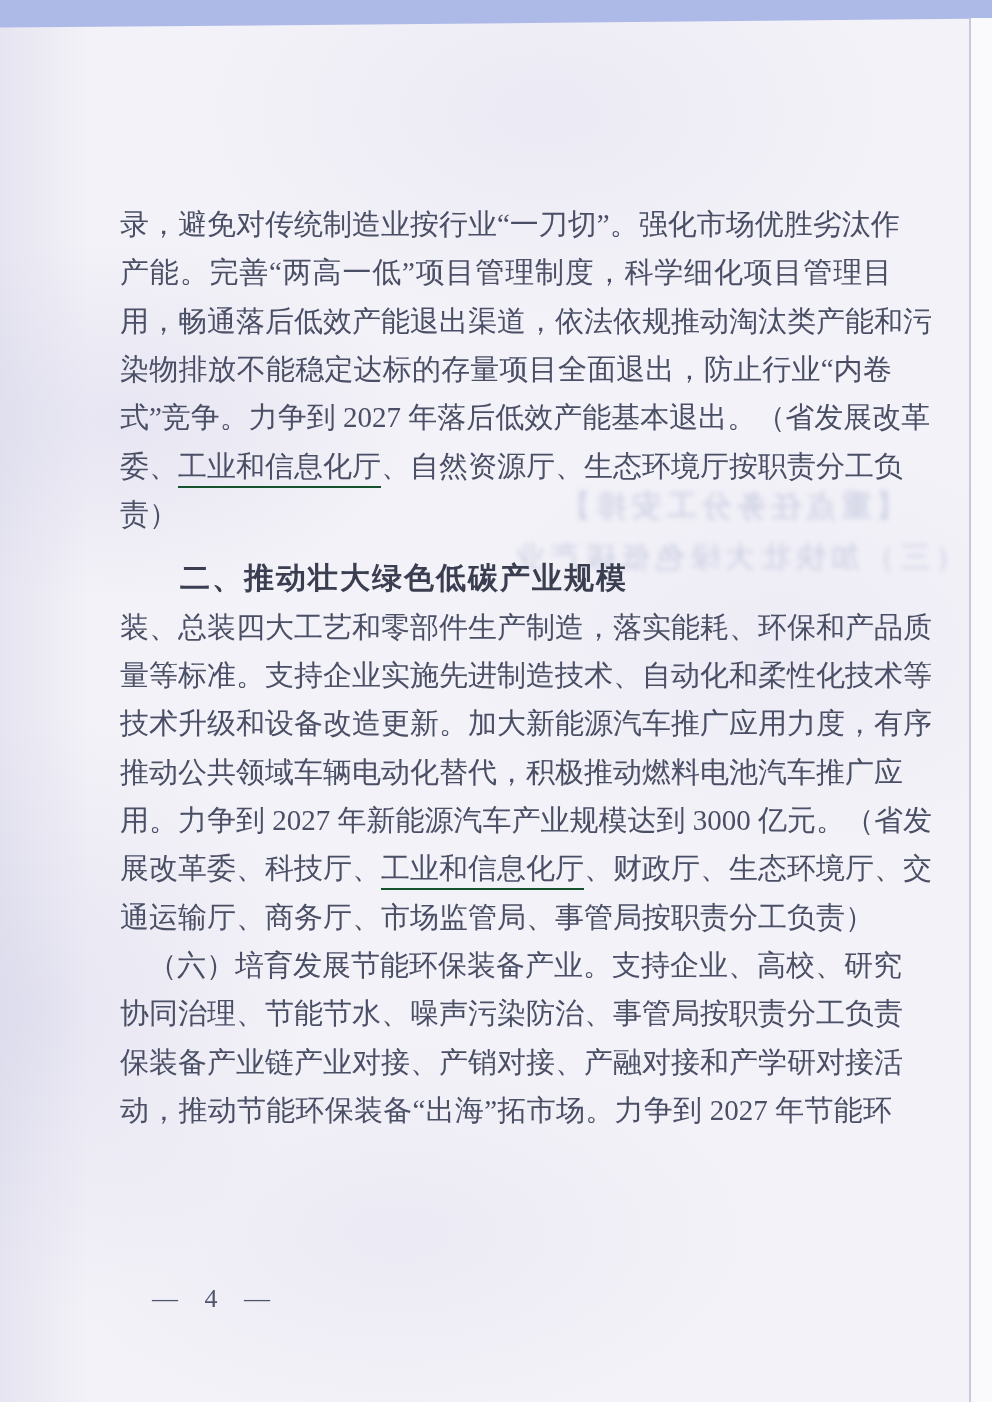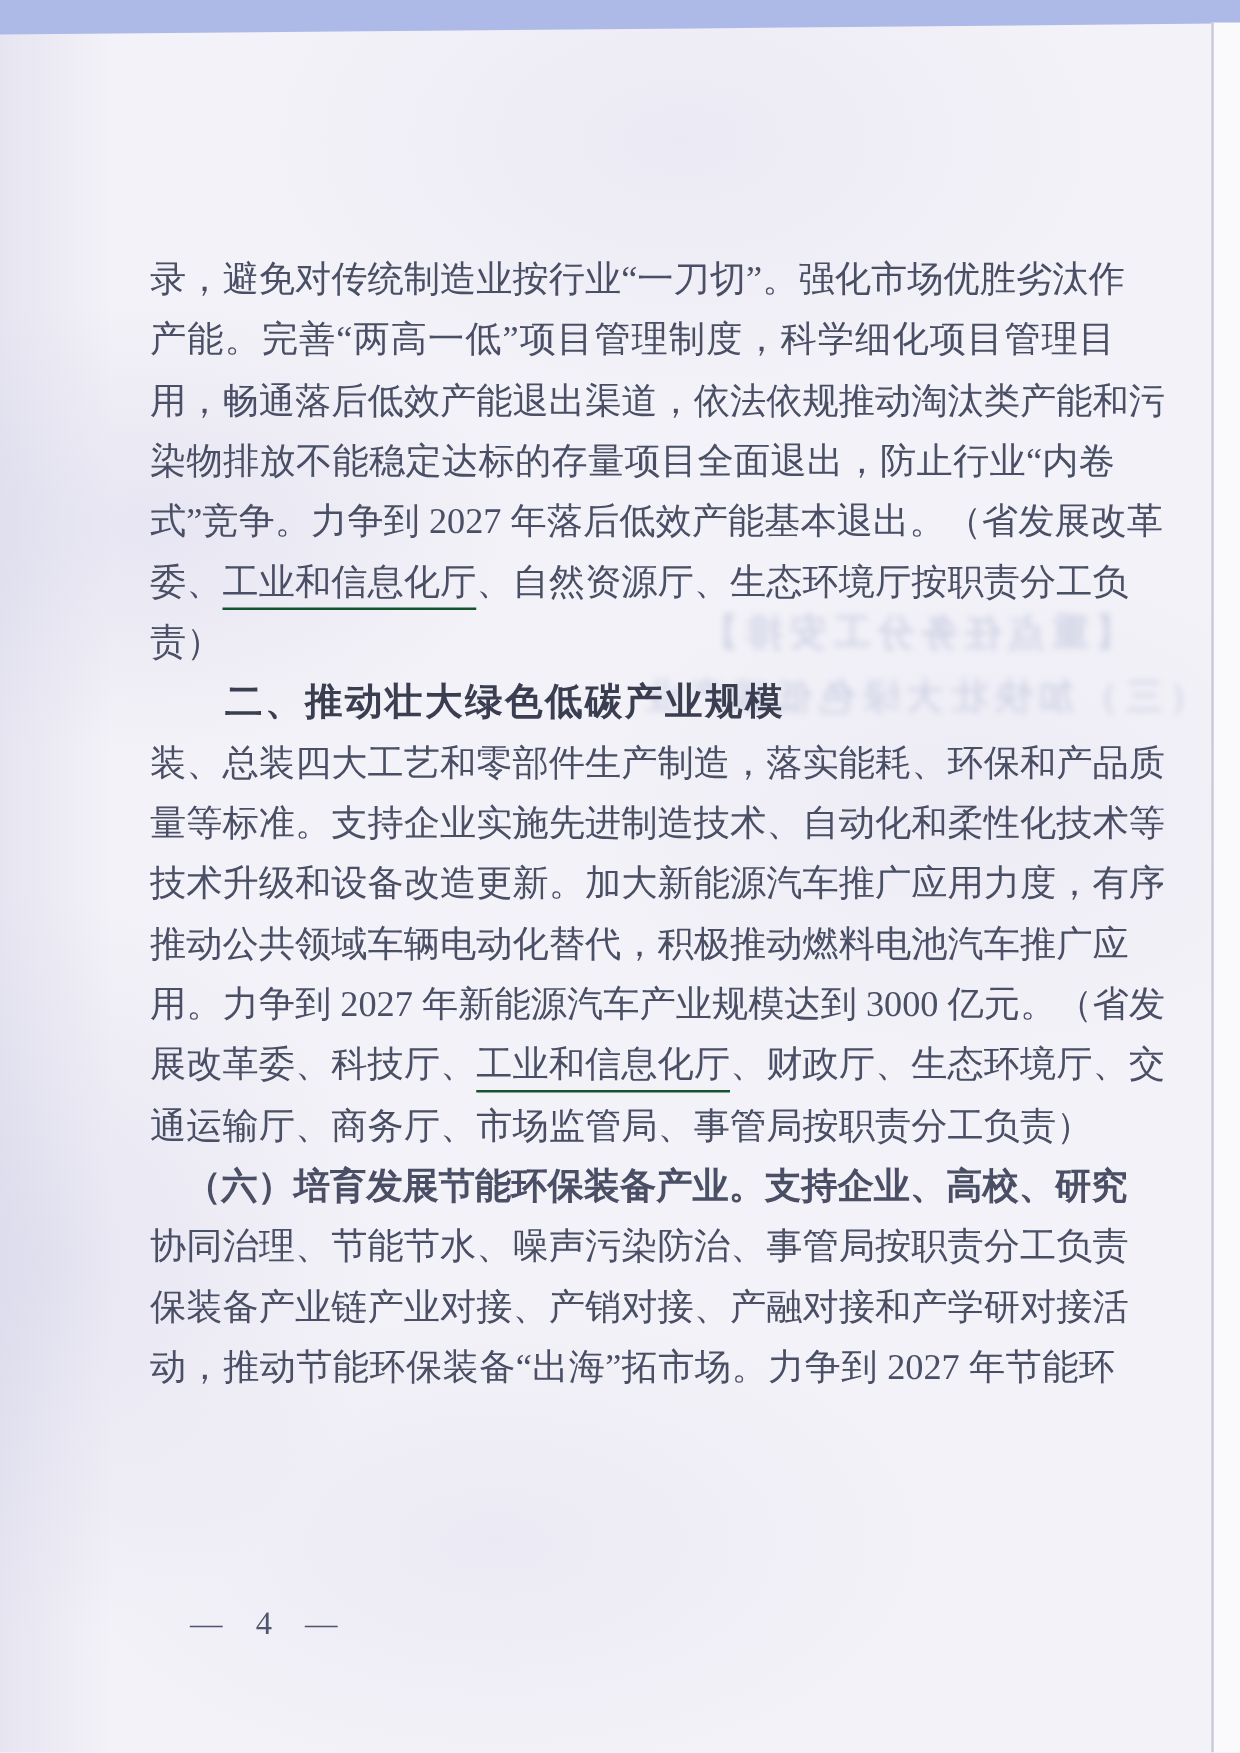--- a/index.html
+++ b/index.html
@@ -54,20 +54,21 @@
     text-align: justify;
     text-align-last: justify;
   }
   .line.no-justify { text-align: left; text-align-last: left; white-space: normal; }
   .line.heading {
     font-family: "Liberation Sans", "DejaVu Sans", sans-serif;
     font-weight: 700;
     color: #3a3e50;
     font-size: 30px;
     letter-spacing: 2px;
+    margin-top: 16px;
   }
   .underlined {
     border-bottom: 2px solid #14532d;
     padding-bottom: 4px;
   }
 
   .page-number {
     position: absolute;
     left: 152px; top: 1284px;
     font-size: 26px;
@@ -111,19 +112,19 @@
     <div class="line"><span>委、</span><span class="underlined">工业和信息化厅</span><span>、自然资源厅、生态环境厅按职责分工负</span></div>
     <div class="line no-justify"><span>责）</span></div>
     <div class="line heading no-justify" style="padding-left: 60px;"><span>二、推动壮大绿色低碳产业规模</span></div>
     <div class="line"><span>装、总装四大工艺和零部件生产制造，落实能耗、环保和产品质</span></div>
     <div class="line"><span>量等标准。支持企业实施先进制造技术、自动化和柔性化技术等</span></div>
     <div class="line"><span>技术升级和设备改造更新。加大新能源汽车推广应用力度，有序</span></div>
     <div class="line"><span>推动公共领域车辆电动化替代，积极推动燃料电池汽车推广应</span></div>
     <div class="line"><span>用。力争到 2027 年新能源汽车产业规模达到 3000 亿元。（省发</span></div>
     <div class="line"><span>展改革委、科技厅、</span><span class="underlined">工业和信息化厅</span><span>、财政厅、生态环境厅、交</span></div>
     <div class="line no-justify"><span>通运输厅、商务厅、市场监管局、事管局按职责分工负责）</span></div>
-    <div class="line" style="padding-left: 28px; font-weight: bold;"><span>（六）培育发展节能环保装备产业。支持企业、高校、研究</span></div>
+    <div class="line" style="padding-left: 28px;"><span>（六）培育发展节能环保装备产业。支持企业、高校、研究</span></div>
     <div class="line"><span>协同治理、节能节水、噪声污染防治、事管局按职责分工负责</span></div>
     <div class="line"><span>保装备产业链产业对接、产销对接、产融对接和产学研对接活</span></div>
     <div class="line"><span>动，推动节能环保装备“出海”拓市场。力争到 2027 年节能环</span></div>
   </div>
 
 <div class="page-number">— 4 —</div>
 
 </body></html>

